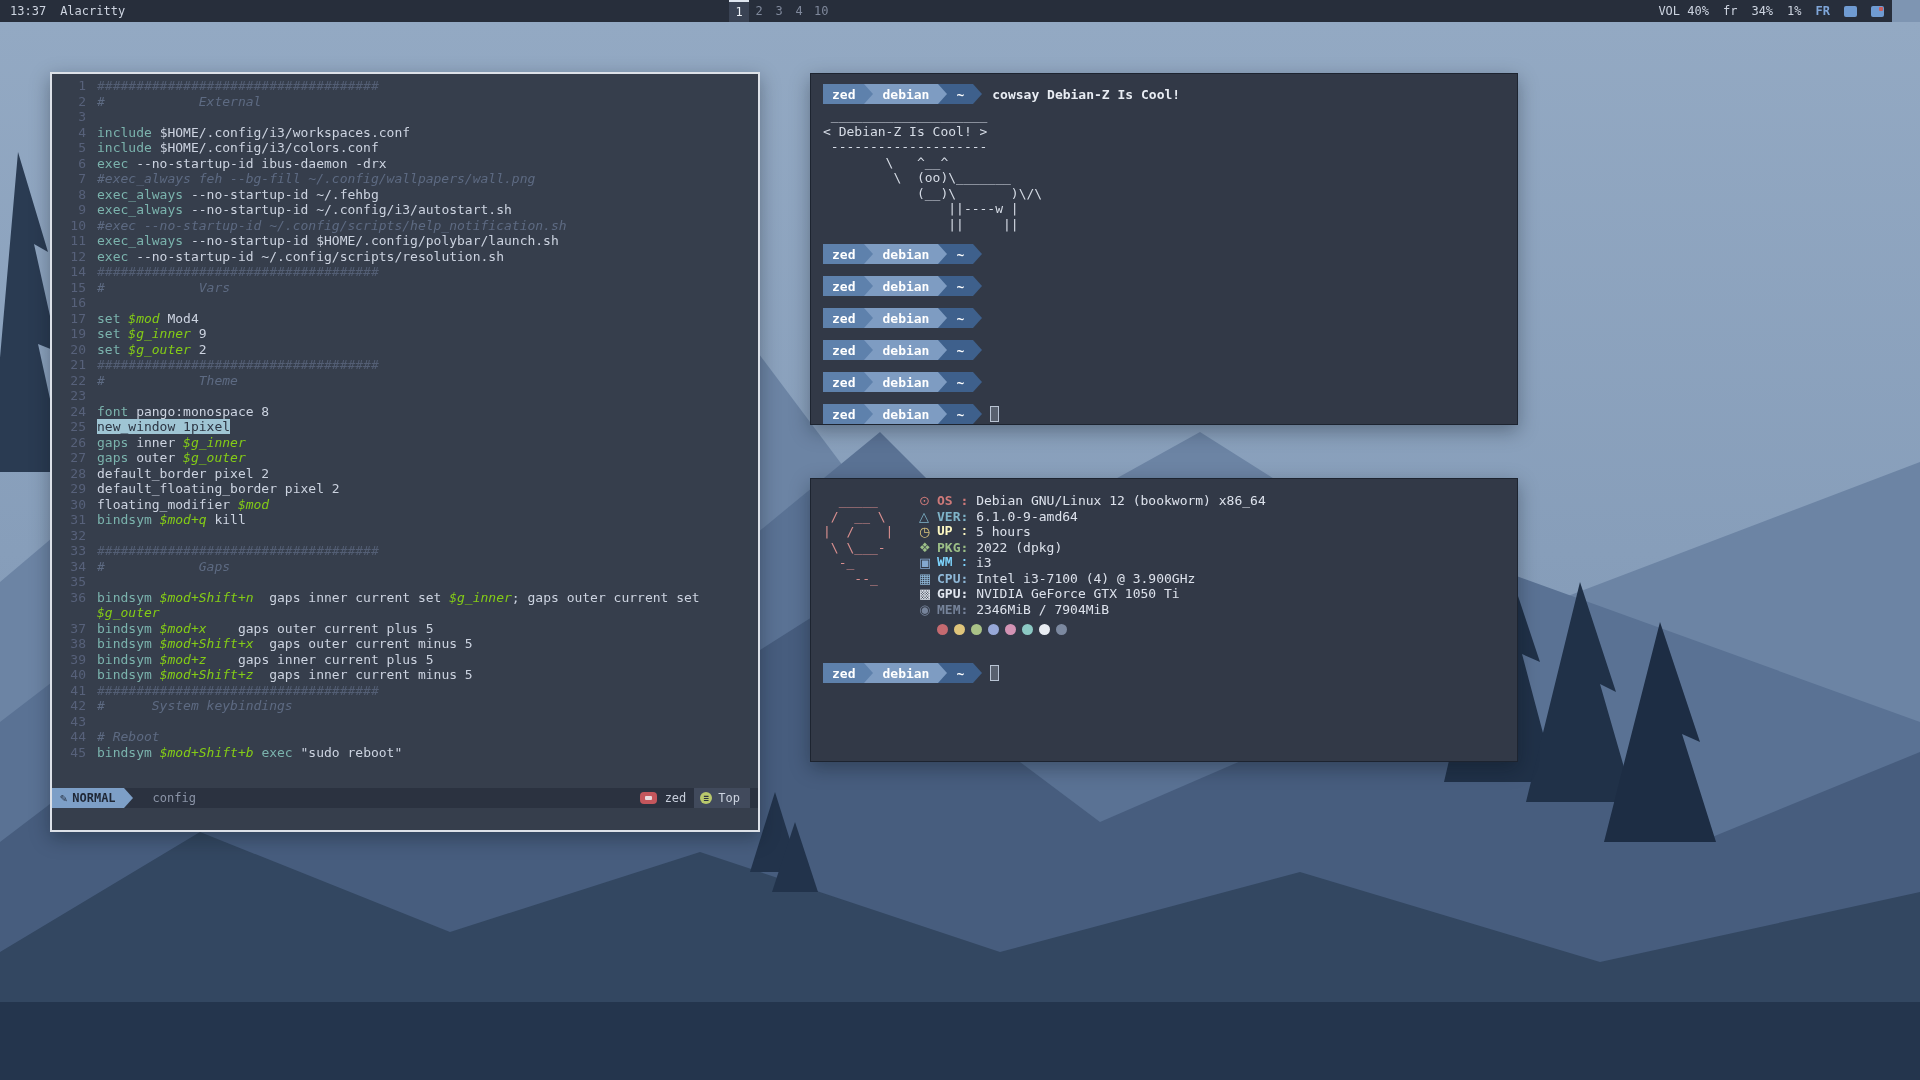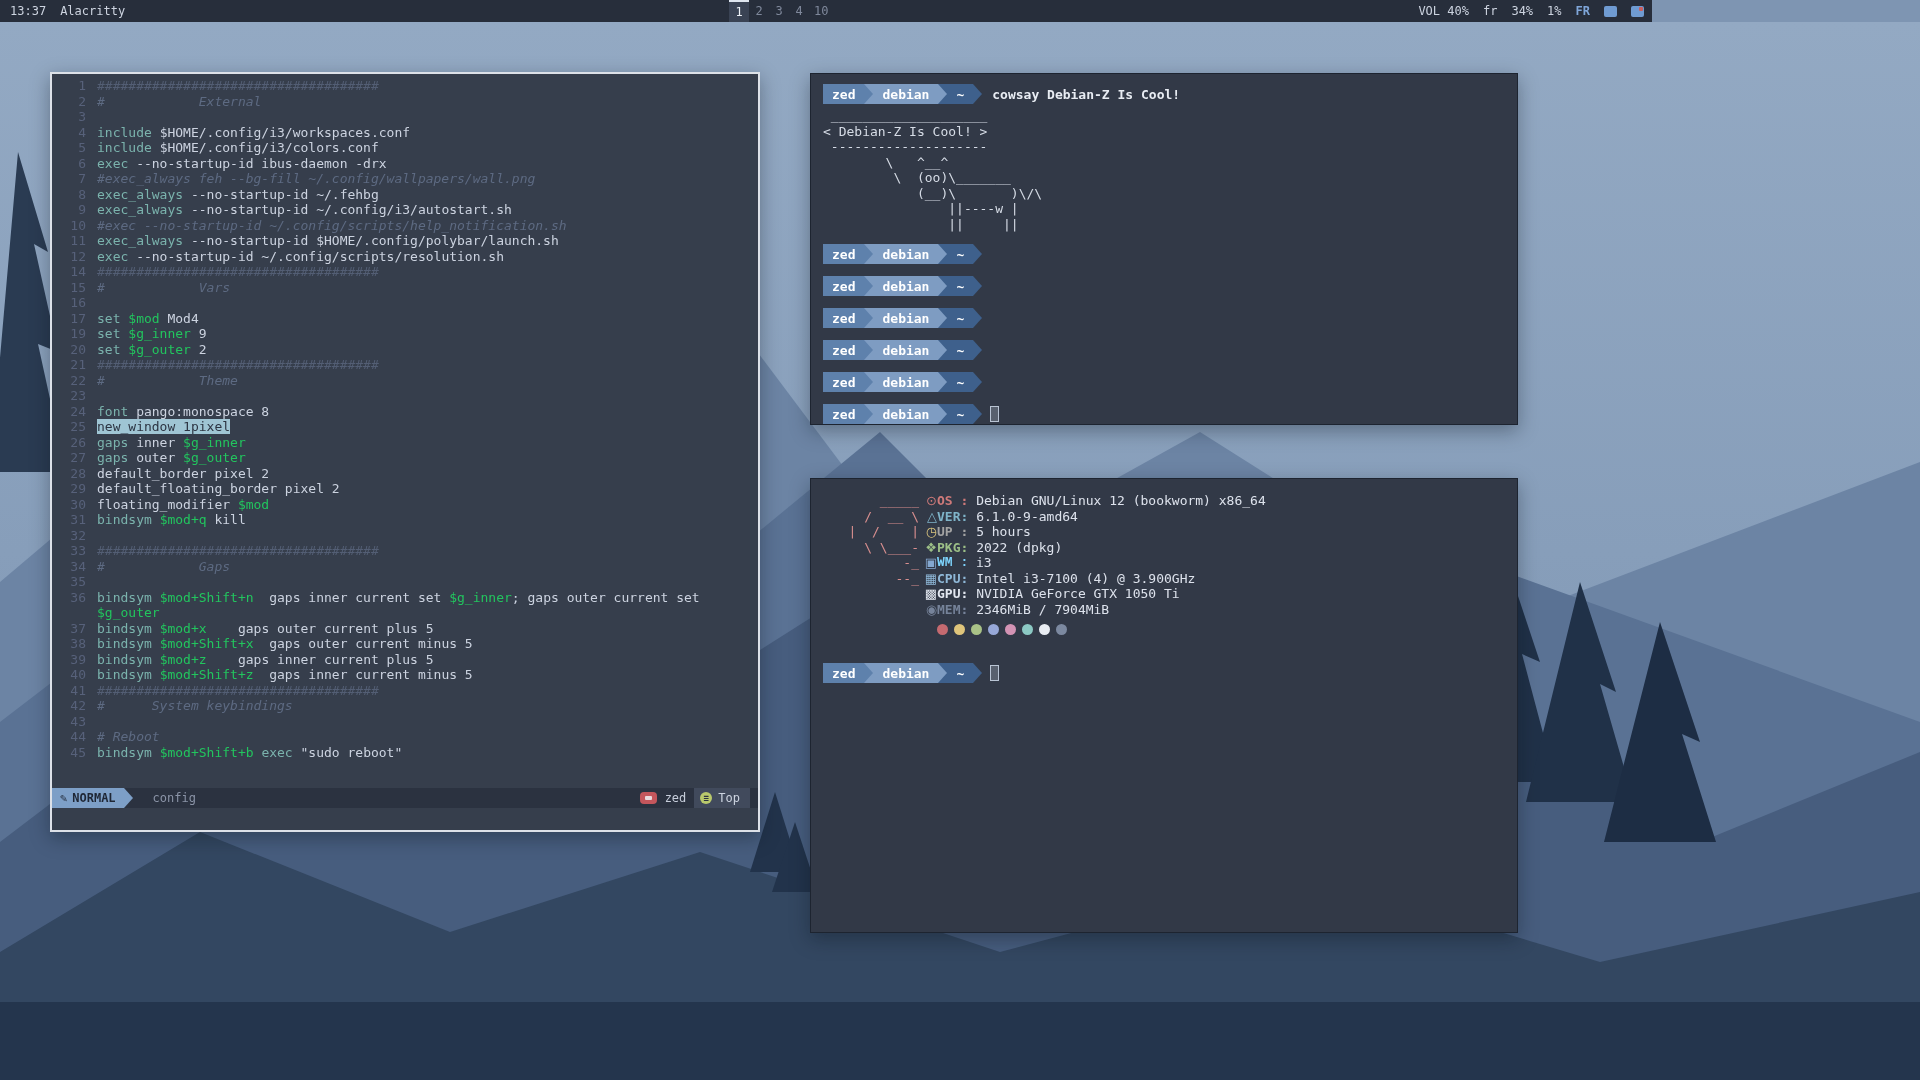--- a/index.html
+++ b/index.html
@@ -3,21 +3,21 @@
 <meta charset="utf-8">
 <style>
   * { margin:0; padding:0; box-sizing:border-box; }
   html,body { width:1920px; height:1080px; overflow:hidden; background:#7e95b2; }
   body { font-family:"DejaVu Sans Mono", monospace; }
 
   
   .wallpaper { position:absolute; left:0; top:22px; width:1920px; height:1058px; z-index:0; }
 
   
-  .topbar { position:absolute; left:0; top:0; width:1652px; height:22px; background:#272e3b;
+  .topbar { position:absolute; left:0; top:0; width:1892px; height:22px; background:#272e3b;
             color:#cdd4e0; font-size:12px; display:flex; align-items:center; z-index:50; }
   .topbar .left { display:flex; gap:14px; padding-left:10px; align-items:center; }
   .topbar .center { position:absolute; left:729px; top:0; height:22px; display:flex; align-items:stretch; }
   .ws { display:inline-flex; align-items:center; justify-content:center; min-width:20px; padding:0 5px;
         color:#7f889b; font-size:12px; cursor:default; }
   .ws.active { color:#eef2f7; background:#3a4354; border-top:2px solid #dfe6ef; }
   .topbar .right { margin-left:auto; display:flex; align-items:center; gap:14px; padding-right:8px; }
   .kb-badge { color:#7fa6d9; font-weight:bold; }
   .tray-icon { display:inline-block; width:13px; height:11px; background:#6f9bd2; border-radius:2px; position:relative; }
   .tray-icon.flag:after { content:""; position:absolute; right:1px; top:1px; width:4px; height:4px; background:#c95f5f; border-radius:1px; }
@@ -28,21 +28,21 @@
   
   .editor-win { left:50px; top:72px; width:710px; height:760px; background:#363e4c;
                 border:2px solid #dde1e8; box-shadow:0 6px 18px rgba(10,16,26,.35);
                 display:flex; flex-direction:column; }
   .editor-pane { flex:1; overflow:hidden; padding:4px 6px 0 6px; font-size:13px; line-height:15.5px; }
   .eline { display:flex; }
   .lnum { width:28px; text-align:right; color:#57617a; flex:0 0 28px; user-select:none; }
   .lcode { margin-left:11px; white-space:pre-wrap; overflow-wrap:anywhere; color:#ccd3e0; flex:1; }
   .sx-t { color:#ccd3e0; }
   .sx-k { color:#7bb3ad; }
-  .sx-v { color:#22c55e; }
+  .sx-v { color:#84cc16;font-style:italic; }
   .sx-c { color:#5d6a82; font-style:italic; }
   .sx-h { color:#535e74; }
   .sx-sel { background:#9fc5d4; color:#2c3442; }
 
   .statusbar { height:20px; background:#2b3240; display:flex; align-items:center; font-size:12px; color:#8b94a7; }
   .mode-chip { background:#7d9fc7; color:#1f2735; font-weight:bold; padding:0 8px; height:20px;
                display:flex; align-items:center; gap:5px; }
   .mode-arrow { width:0; height:0; border-top:10px solid transparent; border-bottom:10px solid transparent; border-left:9px solid #7d9fc7; }
   .file-label { margin-left:20px; }
   .statusbar .right { margin-left:auto; display:flex; align-items:center; gap:8px; padding-right:8px; }
@@ -51,21 +51,21 @@
   .zed-label { color:#c7cedb; }
   .top-chip { background:#414a5c; height:20px; display:flex; align-items:center; gap:6px; padding:0 10px 0 6px; color:#cdd4e0; }
   .green-dot { display:inline-flex; width:12px; height:12px; border-radius:50%; background:#b9c96c; color:#2b3240;
                font-size:9px; align-items:center; justify-content:center; font-weight:bold; }
   .cmdline { height:22px; background:#363e4c; }
 
   
   .term-win { background:#323947; border:1px solid #1d2430; box-shadow:0 6px 18px rgba(10,16,26,.35);
               color:#d6dce6; font-size:13px; }
   .cow-win { left:810px; top:73px; width:708px; height:352px; padding:10px 12px; }
-  .fetch-win { left:810px; top:478px; width:708px; height:455px; padding:14px 12px;text-align:right; }
+  .fetch-win { left:810px; top:478px; width:708px; height:284px; padding:14px 12px; }
 
   .prompt-row { display:flex; align-items:center; height:20px; }
   .pseg { display:inline-flex; align-items:center; height:20px; padding:0 9px; color:#fff; font-weight:bold; font-size:13px; }
   .parrow { width:0; height:0; border-top:10px solid transparent; border-bottom:10px solid transparent; border-left:9px solid transparent; }
   .pcmd { margin-left:10px; font-weight:bold; color:#e8ecf3; white-space:pre; }
   .cursor { display:inline-block; width:9px; height:16px; margin-left:8px; border:1px solid #b9c4d4; background:rgba(185,196,212,.28); }
 
   .cow-pre { white-space:pre; line-height:15.5px; margin-top:4px; color:#d6dce6; }
   .prompt-list .prompt-row { margin-top:12px; }
 
@@ -402,21 +402,21 @@
   <div class="fetch-body">
     <pre class="fetch-art">  _____
  /  __ \
 |  /    |
  \ \___-
   -_
     --_</pre>
     <div class="fetch-info">
         <div class="info-row"><span class="info-icon" style="color: rgb(207, 122, 122);">⊙</span><span class="info-label" style="color: rgb(207, 122, 122);">OS : </span><span class="info-value">Debian GNU/Linux 12 (bookworm) x86_64</span></div>
         <div class="info-row"><span class="info-icon" style="color: rgb(127, 180, 201);">△</span><span class="info-label" style="color: rgb(127, 180, 201);">VER: </span><span class="info-value">6.1.0-9-amd64</span></div>
-        <div class="info-row"><span class="info-icon" style="color: rgb(217, 196, 126);">◷</span><span class="info-label" style="color: #a3a3a3;">UP : </span><span class="info-value">5 hours</span></div>
+        <div class="info-row"><span class="info-icon" style="color: rgb(217, 196, 126);">◷</span><span class="info-label" style="color: #fef9c3; font-family: Liberation Mono, monospace;">UP : </span><span class="info-value">5 hours</span></div>
         <div class="info-row"><span class="info-icon" style="color: rgb(156, 191, 135);">❖</span><span class="info-label" style="color: rgb(156, 191, 135);">PKG: </span><span class="info-value">2022 (dpkg)</span></div>
         <div class="info-row"><span class="info-icon" style="color: rgb(132, 167, 207);">▣</span><span class="info-label" style="color: #7dd3fc; font-family: Liberation Mono, monospace;">WM : </span><span class="info-value">i3</span></div>
         <div class="info-row"><span class="info-icon" style="color: rgb(143, 184, 216);">▦</span><span class="info-label" style="color: rgb(143, 184, 216);">CPU: </span><span class="info-value">Intel i3-7100 (4) @ 3.900GHz</span></div>
         <div class="info-row"><span class="info-icon" style="color: rgb(226, 231, 240);">▩</span><span class="info-label" style="color: rgb(226, 231, 240);">GPU: </span><span class="info-value">NVIDIA GeForce GTX 1050 Ti</span></div>
         <div class="info-row"><span class="info-icon" style="color: rgb(118, 131, 154);">◉</span><span class="info-label" style="color: rgb(118, 131, 154);">MEM: </span><span class="info-value">2346MiB / 7904MiB</span></div>
       </div>
   </div>
   <div class="dots-row">
       <span class="dot" style="background: rgb(197, 106, 112);"></span>
       <span class="dot" style="background: rgb(223, 197, 123);"></span>

